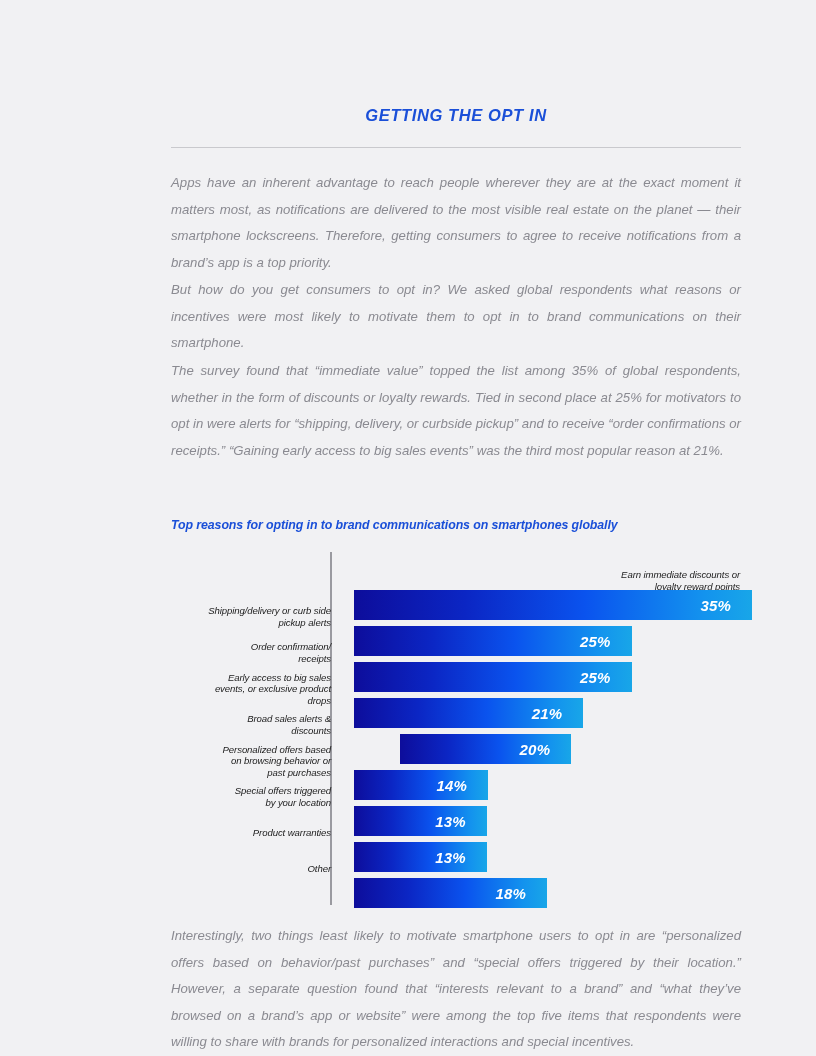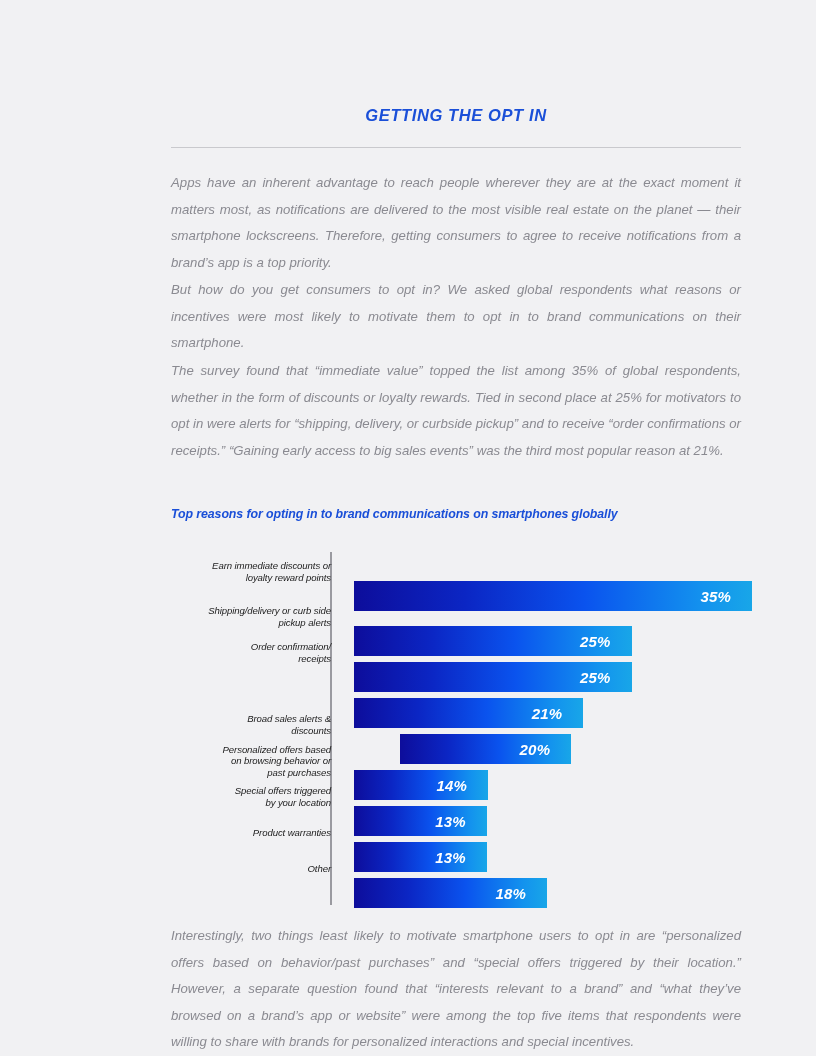--- a/index.html
+++ b/index.html
@@ -59,21 +59,21 @@
   }
   .body-copy.p1 { top: 122px; }
   .body-copy.p2 { top: 229px; }
   .body-copy.p3 { top: 310px; }
   .body-copy.p4 { top: 875px; }
 
   
   .chart-title {
     position: absolute;
     left: 123px;
-    top: 459px;
+    top: 470px;
     width: 570px;
     color: #1a4fd8;
     font-size: 12.4px;
     font-weight: bold;
     letter-spacing: -0.1px;
   }
 
   .chart {
     position: absolute;
     left: 123px;
@@ -147,21 +147,21 @@
 
   <p class="body-copy p1">Apps have an inherent advantage to reach people wherever they are at the exact moment it matters most, as notifications are delivered to the most visible real estate on the planet — their smartphone lockscreens. Therefore, getting consumers to agree to receive notifications from a brand’s app is a top priority.</p>
 
   <p class="body-copy p3">The survey found that “immediate value” topped the list among 35% of global respondents, whether in the form of discounts or loyalty rewards. Tied in second place at 25% for motivators to opt in were alerts for “shipping, delivery, or curbside pickup” and to receive “order confirmations or receipts.” “Gaining early access to big sales events” was the third most popular reason at 21%.</p>
 
   <div class="chart-title">Top reasons for opting in to brand communications on smartphones globally</div>
 
   <div class="chart">
     <div class="axis-line"></div>
     <div id="bar-rows">
-        <div class="bar-row" style="top: 7px; height: 30px;">
+        <div class="bar-row" style="top: 16px; height: 30px; justify-content: flex-end;">
           <div class="bar-label">Earn immediate discounts or
 loyalty reward points</div>
           <div class="bar-track" style="width: 422.1px;">
             <div class="bar">
               <span class="bar-value">35%</span>
             </div>
           </div>
         </div>
         <div class="bar-row" style="top: 52px; height: 30px;">
           <div class="bar-label">Shipping/delivery or curb side
@@ -175,20 +175,23 @@
         <div class="bar-row" style="top: 88px; height: 30px;">
           <div class="bar-label">Order confirmation/
 receipts</div>
           <div class="bar-track" style="width: 301.5px;">
             <div class="bar">
               <span class="bar-value">25%</span>
             </div>
           </div>
         </div>
         <div class="bar-row" style="top: 124px; height: 30px;">
+          <div class="bar-label">Early access to big sales
+events, or exclusive product
+drops</div>
           <div class="bar-track" style="width: 253.26px;">
             <div class="bar">
               <span class="bar-value">21%</span>
             </div>
           </div>
         </div>
         <div class="bar-row" style="top: 160px; height: 30px;">
           <div class="bar-label">Broad sales alerts &amp;
 discounts</div>
           <div class="bar-track" style="width: 241.2px; padding-left: 46px;">

